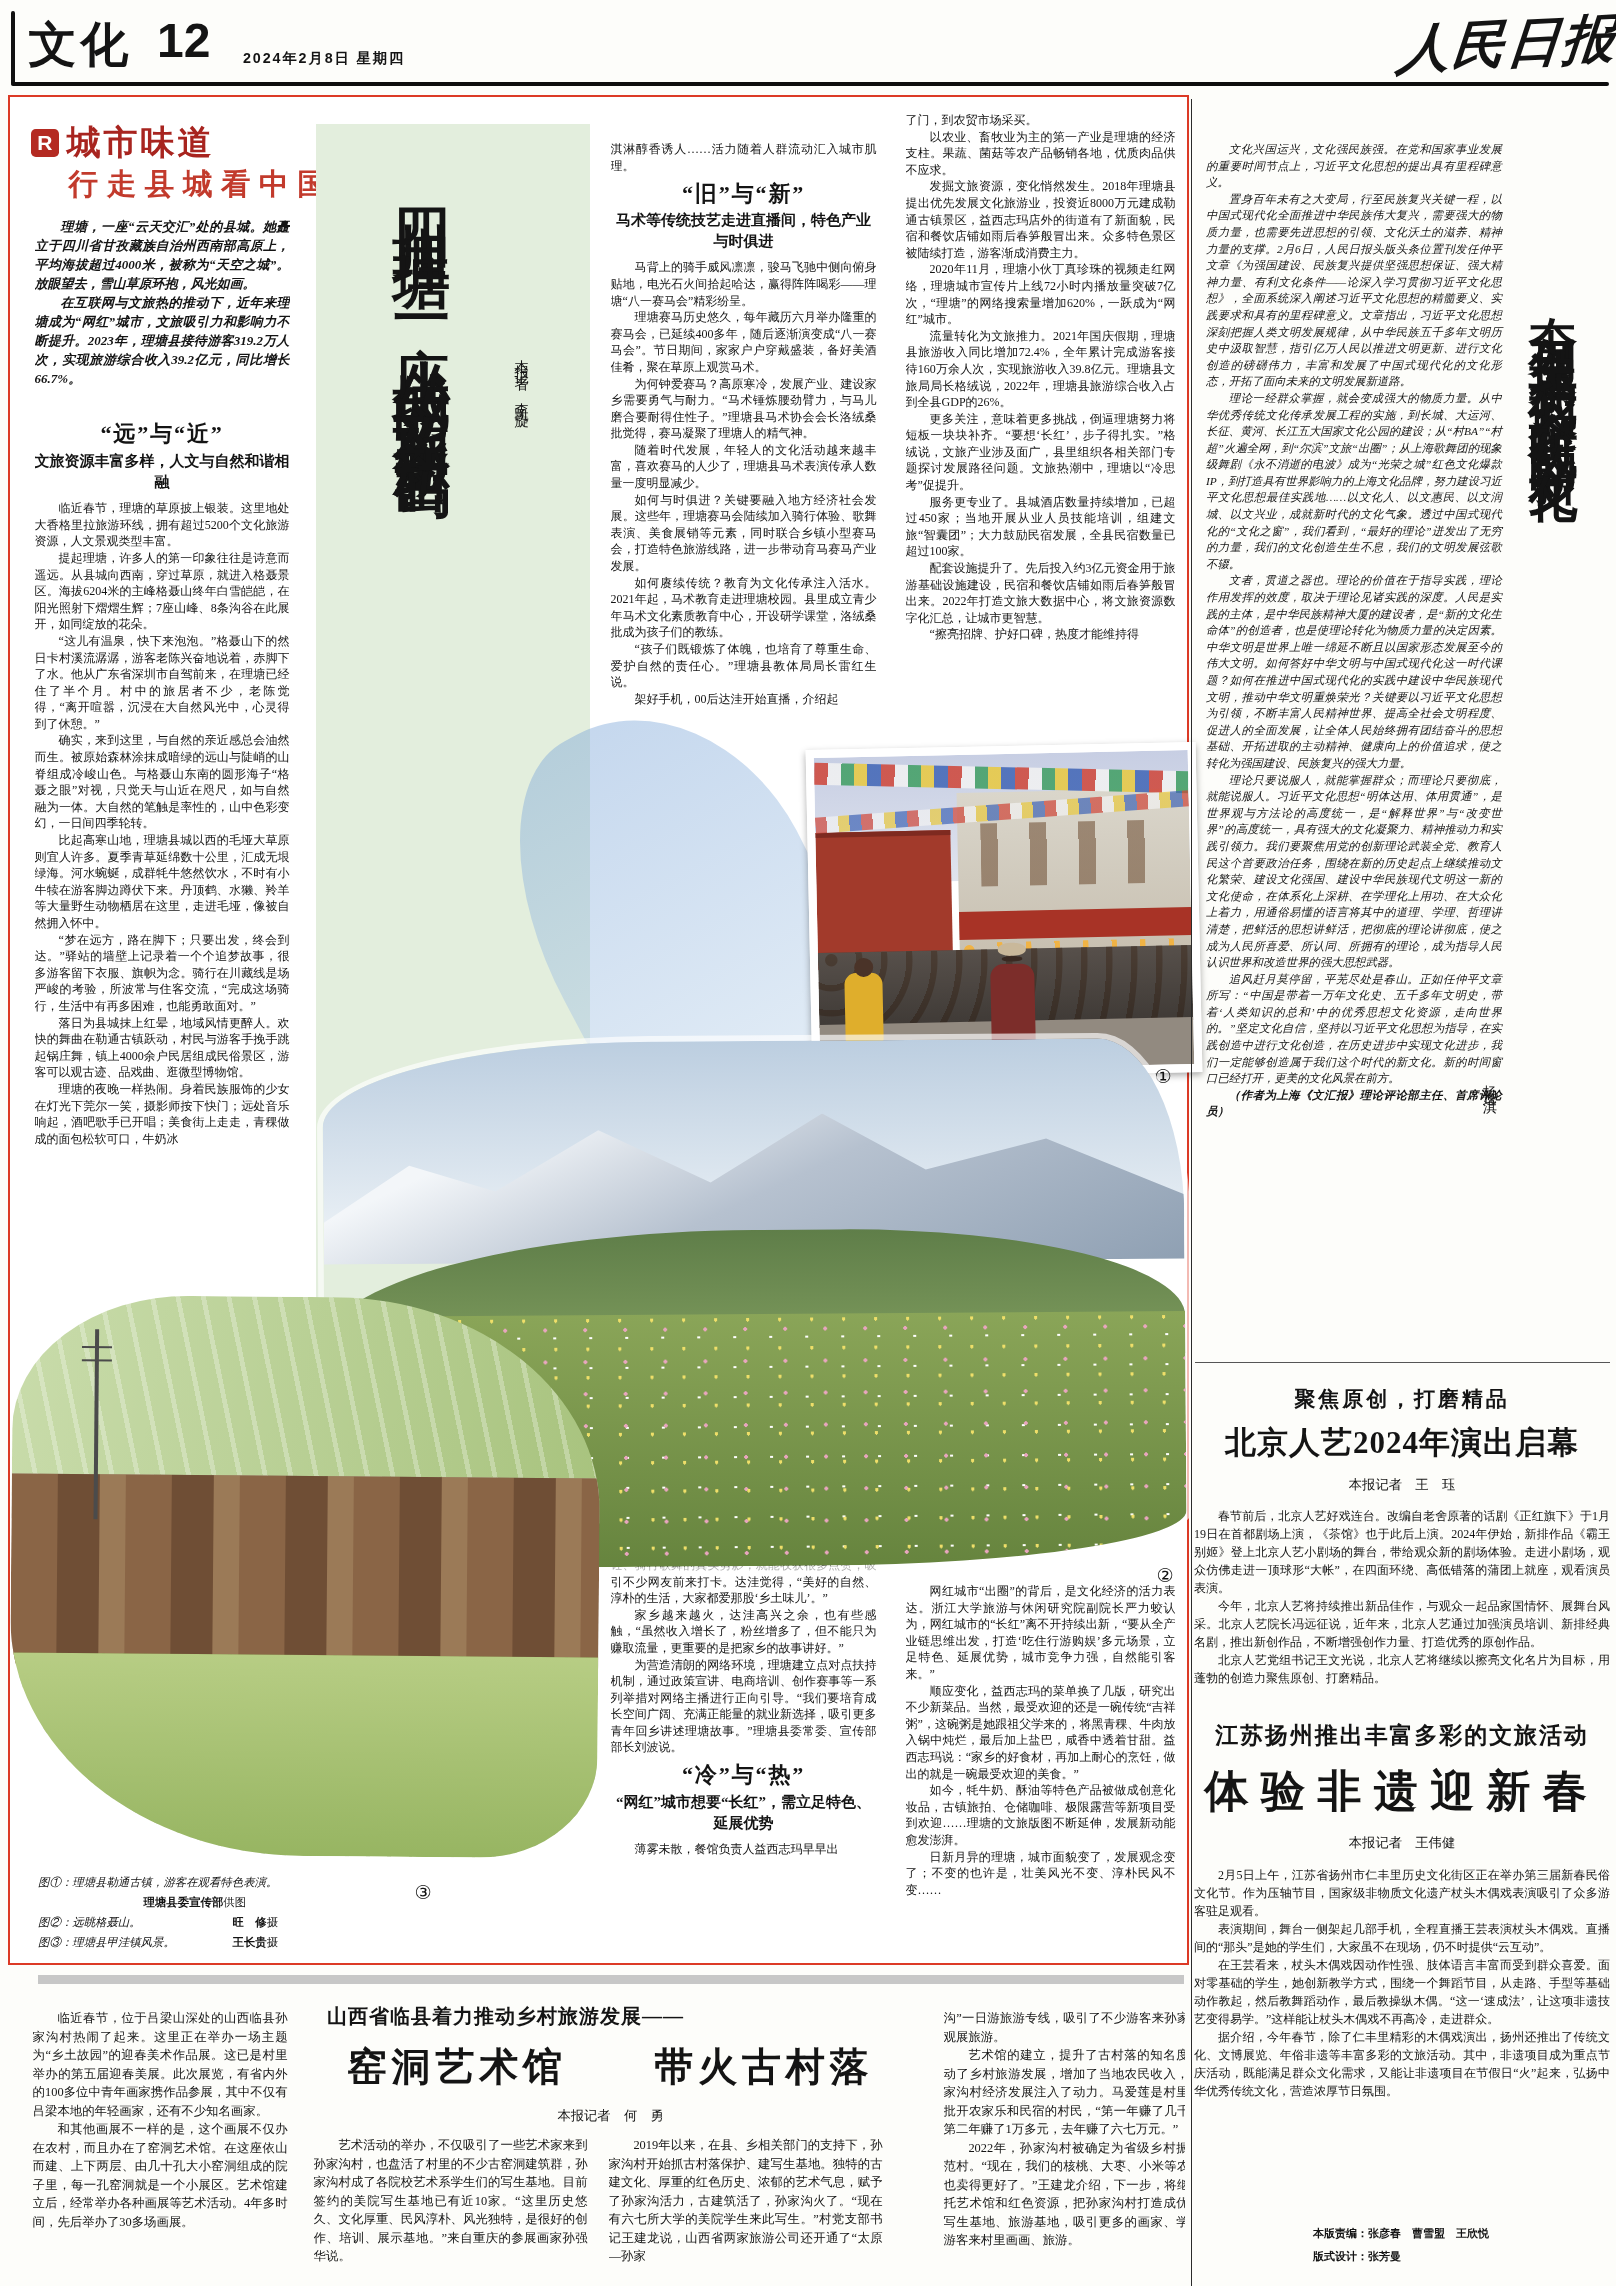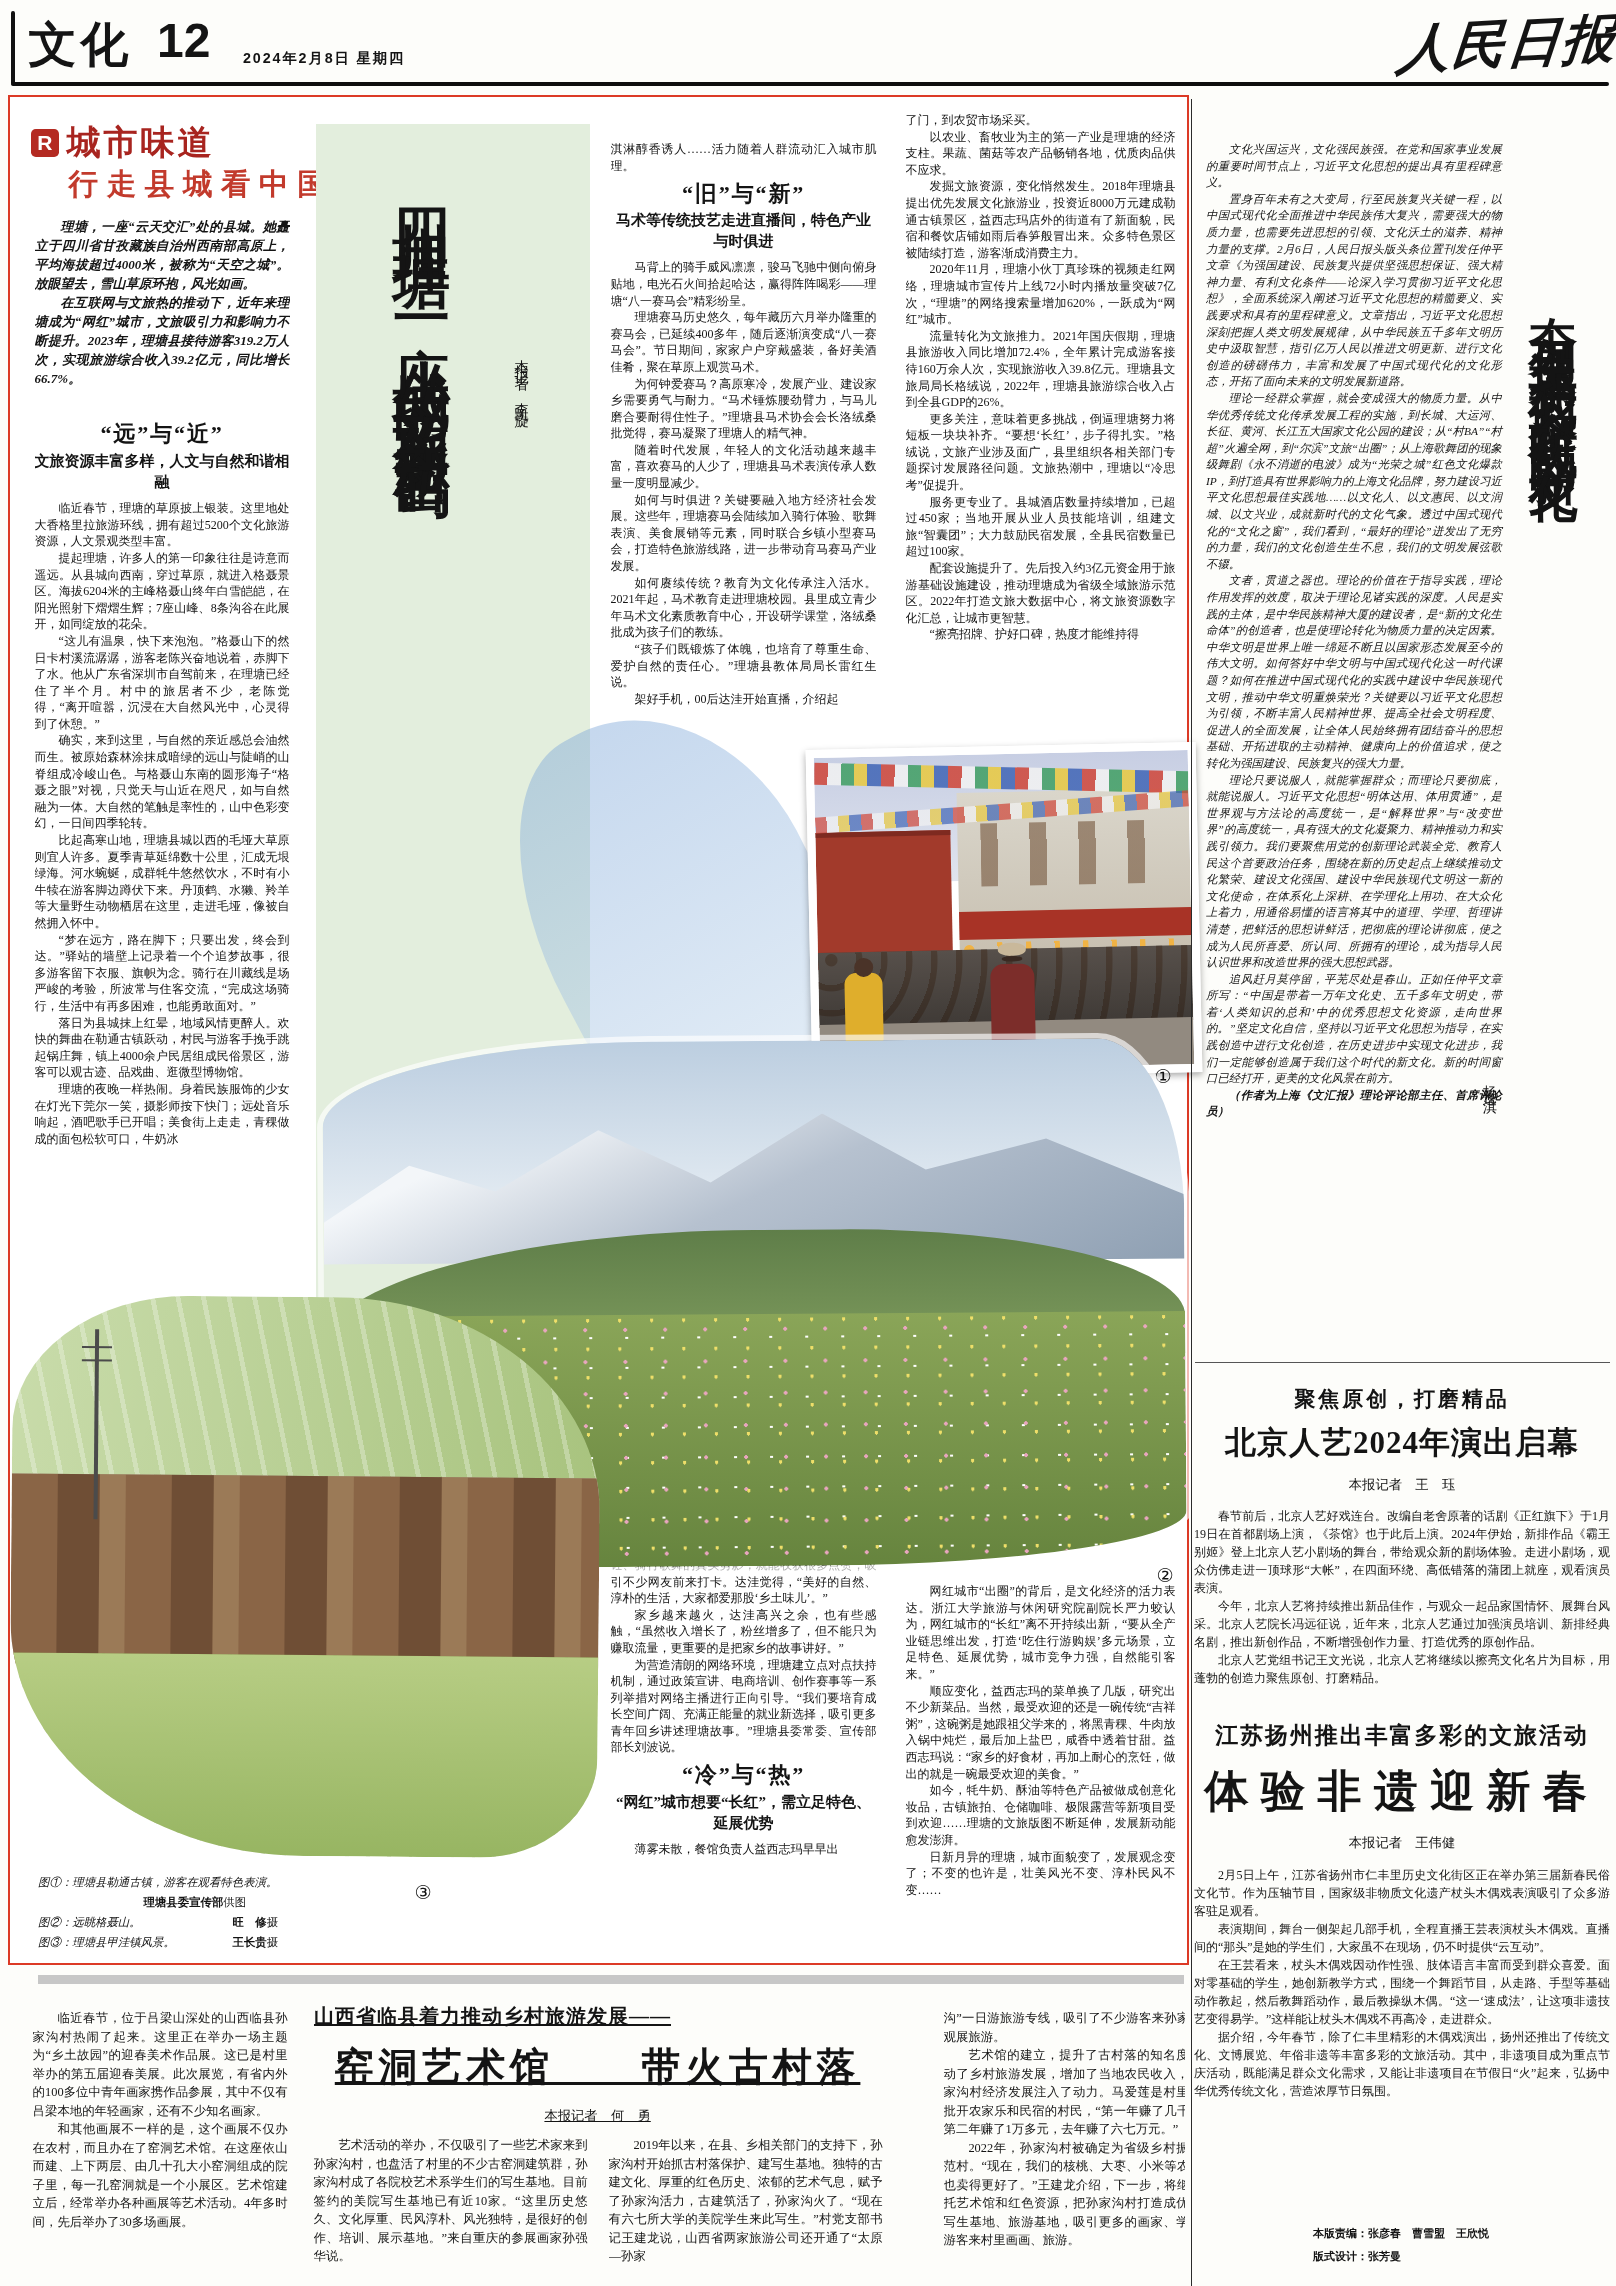--- a/index.html
+++ b/index.html
@@ -146,21 +146,21 @@
 
   
   .graybar{left:38px;top:1975px;width:1146px;height:8.6px;background:#c7c7c7;}
   .bottom-box{left:7.6px;top:1988px;width:1177px;height:299px;overflow:hidden;}
   .b-col{position:absolute;font-size:12.4px;line-height:18.5px;text-align:justify;overflow:hidden;}
   .b-col p{margin:0;}
   .b-col1{left:25px;top:21px;width:255px;height:278px;}
   .b-col2{left:306px;top:148px;width:274px;height:150px;}
   .b-col3{left:601px;top:148px;width:274px;height:150px;}
   .b-col4{left:936px;top:21px;width:271px;height:278px;}
-  .b-head{left:295px;top:15px;width:590px;text-align:center;text-decoration:underline;}
+  .b-head{left:308px;top:15px;width:590px;text-align:center;}
   .b-kicker{font-size:20px;font-weight:600;text-align:left;padding-left:11.4px;letter-spacing:1px;}
   .b-headline{font-family:"Liberation Sans","DejaVu Sans",sans-serif;font-weight:900;font-size:39px;
               letter-spacing:4.8px;margin-top:9.5px;}
   .b-byline{font-size:13.3px;margin-top:13.3px;}
 </style>
 </head>
 <body>
 
 <div class="page">
 
@@ -230,21 +230,21 @@
       </div>
     <div class="abs bodycol col-b-top">
 
     <p class="pp t-cont">了门，到农贸市场采买。</p>
         <p class="pp t-p">以农业、畜牧业为主的第一产业是理塘的经济支柱。果蔬、菌菇等农产品畅销各地，优质肉品供不应求。</p>
         <p class="pp t-p">发掘文旅资源，变化悄然发生。2018年理塘县提出优先发展文化旅游业，投资近8000万元建成勒通古镇景区，益西志玛店外的街道有了新面貌，民宿和餐饮店铺如雨后春笋般冒出来。众多特色景区被陆续打造，游客渐成消费主力。</p>
         <p class="pp t-p">2020年11月，理塘小伙丁真珍珠的视频走红网络，理塘城市宣传片上线72小时内播放量突破7亿次，“理塘”的网络搜索量增加620%，一跃成为“网红”城市。</p>
         <p class="pp t-p">流量转化为文旅推力。2021年国庆假期，理塘县旅游收入同比增加72.4%，全年累计完成游客接待160万余人次，实现旅游收入39.8亿元。理塘县文旅局局长格绒说，2022年，理塘县旅游综合收入占到全县GDP的26%。</p>
         <p class="pp t-p">更多关注，意味着更多挑战，倒逼理塘努力将短板一块块补齐。“要想‘长红’，步子得扎实。”格绒说，文旅产业涉及面广，县里组织各相关部门专题探讨发展路径问题。文旅热潮中，理塘以“冷思考”促提升。</p>
         <p class="pp t-p">服务更专业了。县城酒店数量持续增加，已超过450家；当地开展从业人员技能培训，组建文旅“智囊团”；大力鼓励民宿发展，全县民宿数量已超过100家。</p>
-        <p class="pp t-p">配套设施提升了。先后投入约3亿元资金用于旅游基础设施建设，推动理塘成为省级全域旅游示范区。2022年打造文旅大数据中心，将文旅资源数字化汇总，让城市更智慧。</p>
+        <p class="pp t-p">配套设施提升了。先后投入约3亿元资金用于旅游基础设施建设，民宿和餐饮店铺如雨后春笋般冒出来。2022年打造文旅大数据中心，将文旅资源数字化汇总，让城市更智慧。</p>
         <p class="pp t-p">“擦亮招牌、护好口碑，热度才能维持得</p>
       </div>
     <div class="abs bodycol col-b-bottom">
 
     <p class="pp t-p">网红城市“出圈”的背后，是文化经济的活力表达。浙江大学旅游与休闲研究院副院长严力蛟认为，网红城市的“长红”离不开持续出新，“要从全产业链思维出发，打造‘吃住行游购娱’多元场景，立足特色、延展优势，城市竞争力强，自然能引客来。”</p>
         <p class="pp t-p">顺应变化，益西志玛的菜单换了几版，研究出不少新菜品。当然，最受欢迎的还是一碗传统“吉祥粥”，这碗粥是她跟祖父学来的，将黑青稞、牛肉放入锅中炖烂，最后加上盐巴，咸香中透着甘甜。益西志玛说：“家乡的好食材，再加上耐心的烹饪，做出的就是一碗最受欢迎的美食。”</p>
         <p class="pp t-p">如今，牦牛奶、酥油等特色产品被做成创意化妆品，古镇旅拍、仓储咖啡、极限露营等新项目受到欢迎……理塘的文旅版图不断延伸，发展新动能愈发澎湃。</p>
         <p class="pp t-p">日新月异的理塘，城市面貌变了，发展观念变了；不变的也许是，壮美风光不变、淳朴民风不变……</p>
       </div>
 

